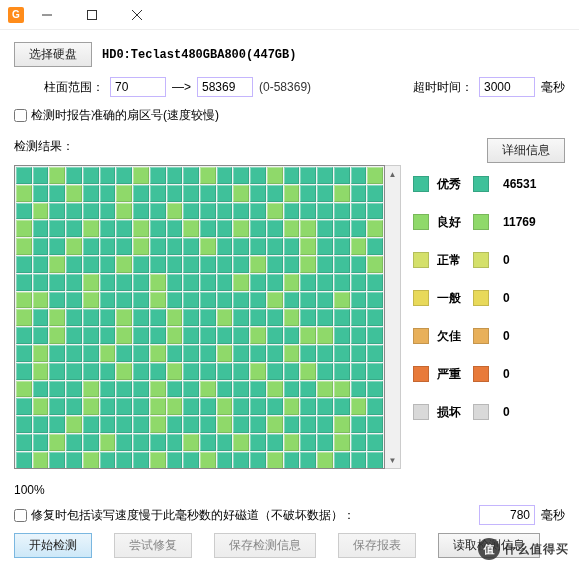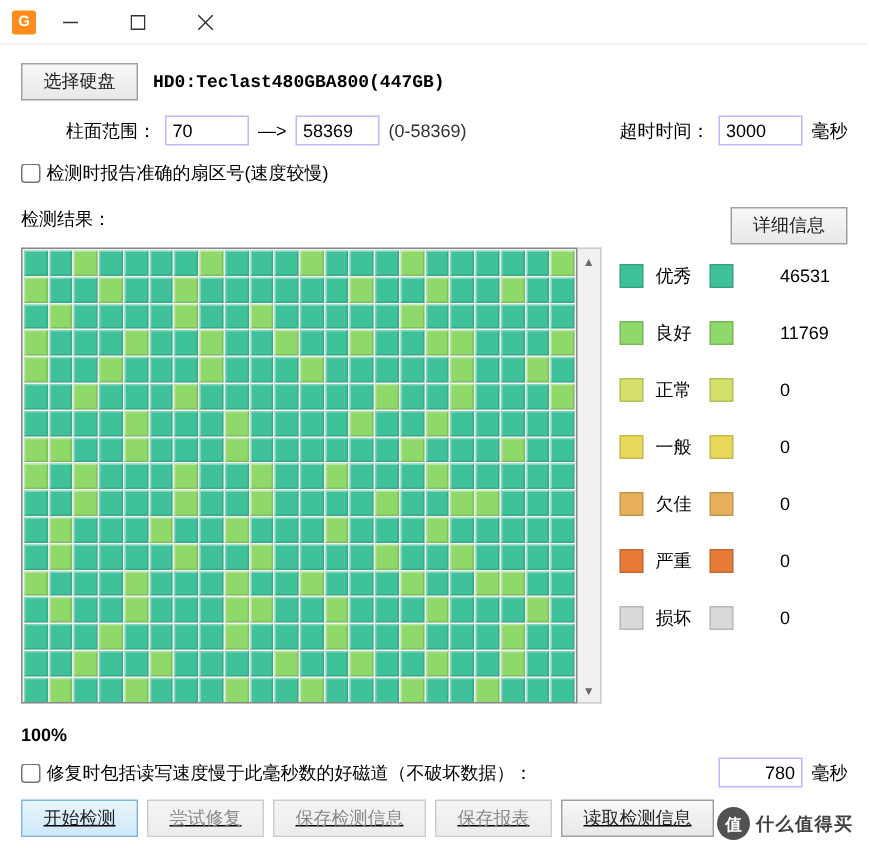--- a/index.html
+++ b/index.html
@@ -26,28 +26,28 @@
 .results-hdr .detailbtn { margin-left:auto; }
 .main { display:flex; }
 .grid-wrap { border:1px solid #888; width:371px; height:304px; background:#f3f3f3; position:relative; overflow:hidden; }
 .grid { display:grid; grid-template-columns: repeat(22, 1fr); grid-auto-rows: 16.8px; gap:1px; padding:1px; position:absolute; inset:0; }
 .cell { background:#3fc19a; border-top:1px solid rgba(255,255,255,0.35); border-left:1px solid rgba(255,255,255,0.35); border-bottom:1px solid rgba(0,0,0,0.12); border-right:1px solid rgba(0,0,0,0.12);}
 .cell.good { background:#8fd96a; }
 .scrollbar { width:16px; height:304px; background:#f0f0f0; border:1px solid #ccc; border-left:none; display:flex; flex-direction:column; }
 .scroll-arrow { height:16px; display:flex; align-items:center; justify-content:center; color:#666; font-size:8px;}
 .scroll-track { flex:1; position:relative; }
 .legend { margin-left: 12px; flex:1; }
-.legend-row { display:flex; align-items:center; height: 38px; }
+.legend-row { display:flex; align-items:center; height: 38px; font-weight: bold; }
 .swatch { width:16px; height:16px; border:1px solid rgba(0,0,0,0.15); margin-right: 8px; }
 .legend-label { width: 36px; }
-.legend-count { margin-left: 23px; }
-.progress-row { margin:14px 0 8px 0;font-weight:bold; }
+.legend-count { margin-left: 6px; }
+.progress-row { margin:14px 0 8px 0; }
 .footer-row { display:flex; align-items:center; margin-bottom:8px; }
 .footer-row .input { margin-left:auto;text-align:right; }
-.btnrow { display:flex; gap:6px; position:relative;text-decoration:underline; }
+.btnrow { display:flex; gap:22px; position:relative; }
 .watermark { position:absolute; right:10px; bottom:6px; display:flex; align-items:center; opacity:0.85; pointer-events:none;}
 .wm-logo { width:22px; height:22px; border-radius:50%; background:#333; color:#fff; display:flex; align-items:center; justify-content:center; font-weight:bold; font-size:11px; margin-right:4px;}
 .wm-text { color:#222; font-weight:bold; letter-spacing:1px;}
 </style>
 </head>
 <body>
 
 <div class="titlebar">
   <div class="app-icon">G</div>
   <div class="winbtns">

